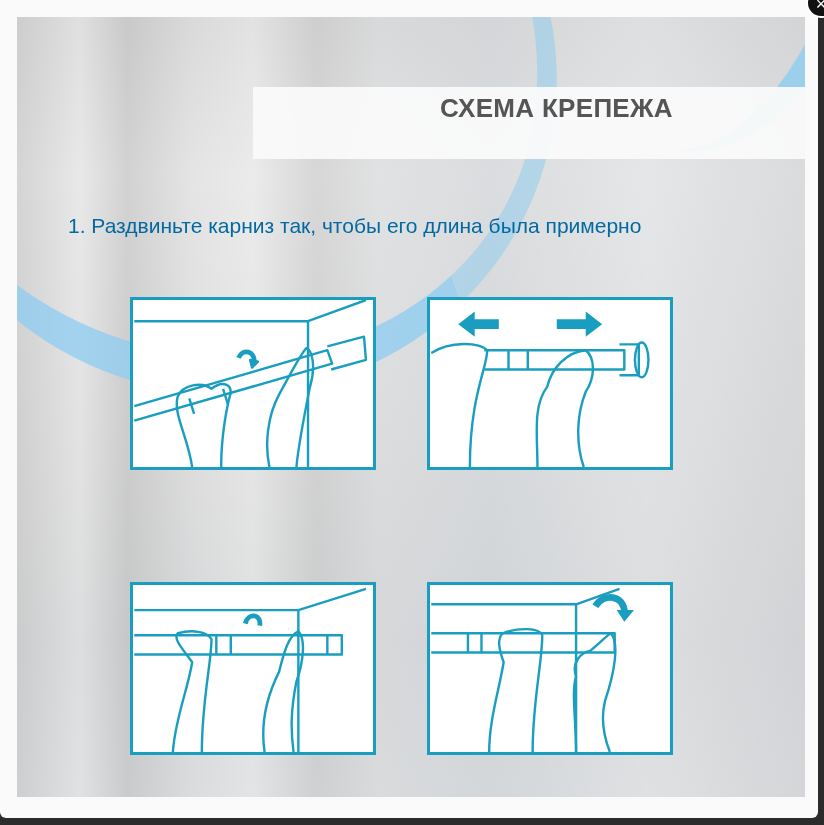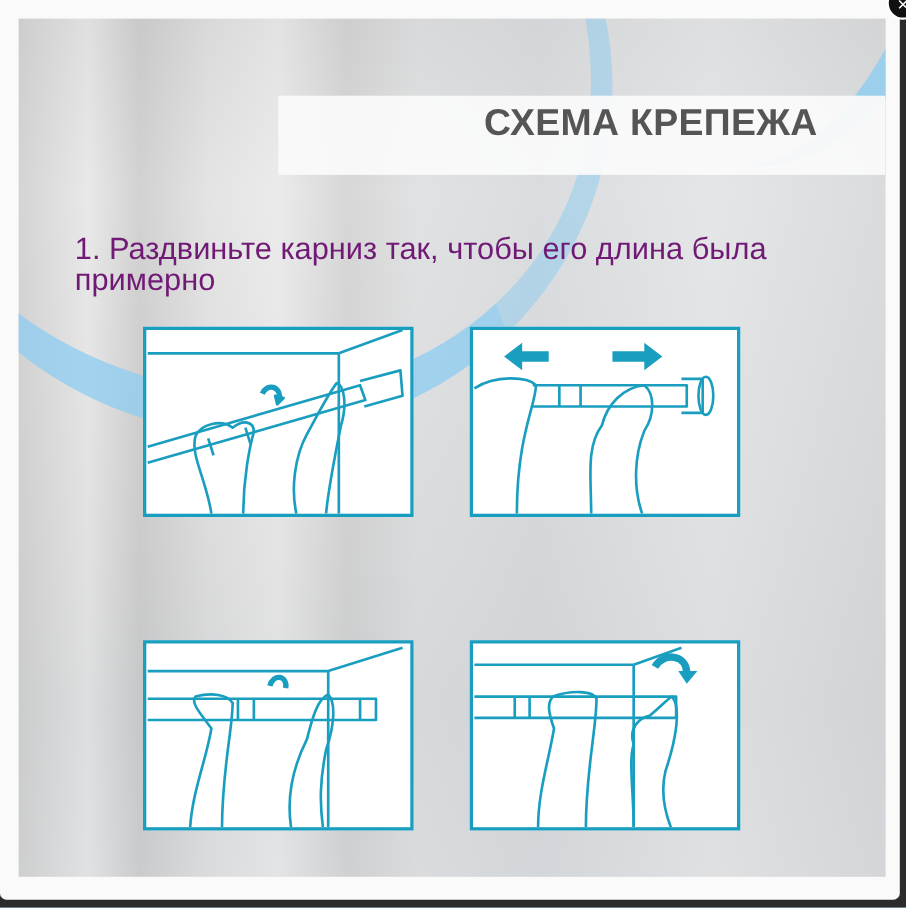--- a/index.html
+++ b/index.html
@@ -8,22 +8,22 @@
   .image { position:absolute; left:17px; top:17px; width:788px; height:780px; overflow:hidden;
     background:
       linear-gradient(90deg, rgba(200,200,200,0.6) 0%, rgba(235,235,235,0.5) 8%, rgba(190,190,190,0.5) 14%, rgba(225,225,225,0.4) 22%, rgba(240,240,240,0.5) 30%, rgba(200,200,200,0.5) 38%, rgba(220,222,224,0.5) 46%, rgba(210,214,218,0.6) 60%, rgba(228,230,232,0.6) 80%, rgba(210,212,215,0.6) 100%),
       linear-gradient(180deg, #d4d4d4 0%, #e6e6e6 20%, #dcdcdc 50%, #cfd1d3 80%, #d6d8da 100%);
   }
   .swoosh1 { position:absolute; left:-120px; top:-260px; width:640px; height:600px; border-radius:50%;
     border-bottom:38px solid rgba(140,205,240,0.75); border-right:20px solid rgba(140,205,240,0.5); transform:rotate(8deg); }
   .swoosh2 { position:absolute; left:560px; top:-280px; width:260px; height:420px; border-radius:50%;
     border-right:30px solid rgba(140,205,240,0.8); transform:rotate(18deg); }
   .title-band { position:absolute; left:236px; top:70px; width:552px; height:72px; background:rgba(250,250,250,0.95); }
-  .title { position:absolute; left:440px; top:93px; width:330px; font-size:34px; font-weight:bold; color:#555; letter-spacing:0.3px; }
-  .step { position:absolute; left:68px; width:720px; font-size:28px; line-height:29px; color:#701a75; }
+  .title { position:absolute; left:440px; top:93px; width:330px; font-size:26px; font-weight:bold; color:#555; letter-spacing:0.3px; }
+  .step { position:absolute; left:68px; width:720px; font-size:21px; line-height:29px; color:#0369a1; }
   .panel { position:absolute; width:244px; height:170px; background:#fff; border:3px solid #1a9ec0; box-sizing:border-box; }
   .panel svg { width:100%; height:100%; display:block; }
   .close { position:absolute; left:806px; top:-12px; width:30px; height:30px; border-radius:50%; background:#111; border:2px solid #fff; color:#fff; font-size:18px; text-align:center; line-height:28px; box-sizing:border-box; }
 </style>
 </head>
 <body>
 
 <div class="modal">
   <div class="image">
     <div class="swoosh1"></div>

